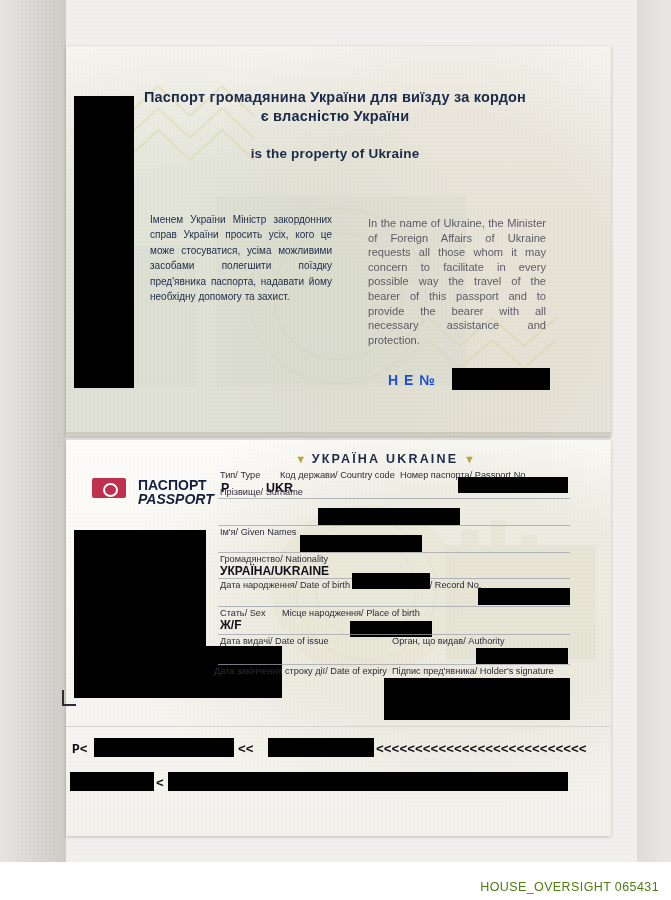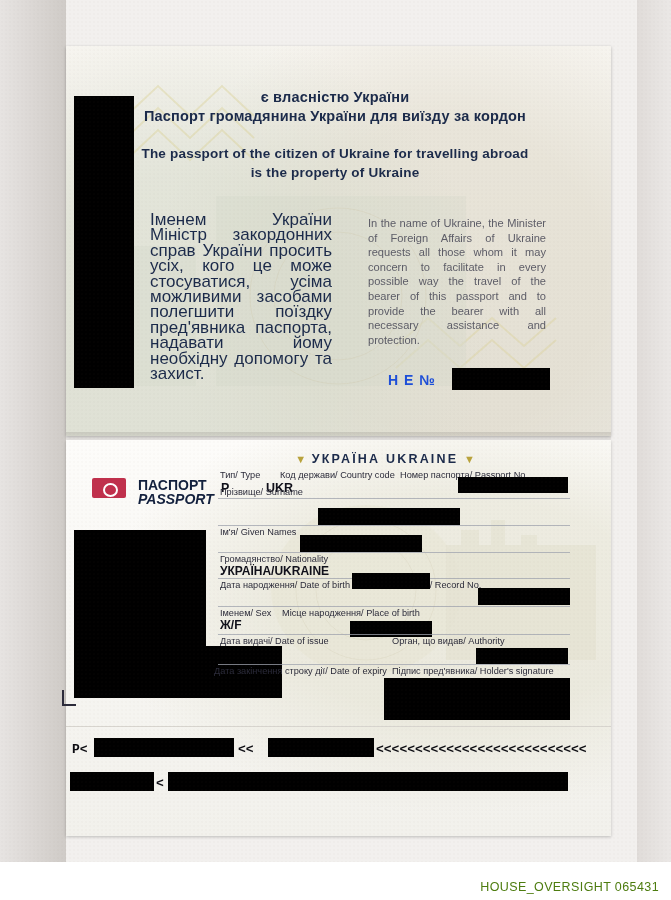--- a/index.html
+++ b/index.html
@@ -60,21 +60,21 @@
 
   
   .t-title{
     position:absolute;text-align:center;color:#1b2a4a;
     font-weight:700;letter-spacing:.2px;
   }
   .t-title.ua{left:120px;top:88px;width:430px;font-size:14.5px;line-height:19px;}
   .t-title.en{left:120px;top:144px;width:430px;font-size:13.5px;line-height:19px;font-weight:600;}
   .col-ua{
     position:absolute;left:150px;top:212px;width:182px;
-    font-size:17px;line-height:15.4px;color:#1b2a4a;text-align:justify;
+    font-size:10px;line-height:15.4px;color:#1b2a4a;text-align:justify;
   }
   .col-en{
     position:absolute;left:368px;top:216px;width:178px;
     font-size:11.1px;line-height:14.6px;color:#4a4a58;text-align:justify;
     opacity:.88;
   }
   .col-ua .indent{text-indent:18px;}
   .col-en .indent{text-indent:18px;}
   .serial{
     position:absolute;left:388px;top:372px;
@@ -164,25 +164,24 @@
         <rect x="60" y="200" width="70" height="140"></rect>
       </g>
       <g stroke="#c9c0a0" stroke-width="1" opacity="0.5" fill="none">
         <circle cx="272" cy="250" r="88"></circle>
         <circle cx="272" cy="250" r="64"></circle>
       </g>
     </svg>
   </div>
 
   <div class="t-title ua">
+    <div>Паспорт громадянина України для виїзду за кордон</div>
     <div>є власністю України</div>
-    <div>Паспорт громадянина України для виїзду за кордон</div>
   </div>
   <div class="t-title en">
-    <div>The passport of the citizen of Ukraine for travelling abroad</div>
     <div>is the property of Ukraine</div>
   </div>
 
   <div class="col-ua">
     <span class="indent">Іменем України Міністр закордонних справ України просить усіх, кого це може стосуватися, усіма можливими засобами полегшити поїздку пред'явника паспорта, надавати йому необхідну допомогу та захист.</span>
   </div>
   <div class="col-en">
     <span class="indent">In the name of Ukraine, the Minister of Foreign Affairs of Ukraine requests all those whom it may concern to facilitate in every possible way the travel of the bearer of this passport and to provide the bearer with all necessary assistance and protection.</span>
   </div>
 
@@ -243,21 +242,21 @@
   <div class="lbl" style="left:220px;top:554px;">Громадянство/ Nationality</div>
   <div class="val" style="left:220px;top:564px;font-size:12px;">УКРАЇНА/UKRAINE</div>
 
   <div class="rule" style="left:218px;top:578px;width:352px;"></div>
   <div class="lbl" style="left:220px;top:580px;">Дата народження/ Date of birth</div>
   <div class="lbl" style="left:392px;top:580px;">Запис №/ Record No.</div>
   <div class="redact" style="left:352px;top:573px;width:78px;height:16px;"></div>
   <div class="redact" style="left:478px;top:588px;width:92px;height:17px;"></div>
 
   <div class="rule" style="left:218px;top:606px;width:352px;"></div>
-  <div class="lbl" style="left:220px;top:608px;">Іменем/ Sex</div>
+  <div class="lbl" style="left:220px;top:608px;">Стать/ Sex</div>
   <div class="lbl" style="left:282px;top:608px;">Місце народження/ Place of birth</div>
   <div class="val" style="left:220px;top:618px;font-size:12px;">Ж/F</div>
   <div class="redact" style="left:350px;top:621px;width:82px;height:16px;"></div>
 
   <div class="rule" style="left:218px;top:634px;width:352px;"></div>
   <div class="lbl" style="left:220px;top:636px;">Дата видачі/ Date of issue</div>
   <div class="lbl" style="left:392px;top:636px;">Орган, що видав/ Authority</div>
   <div class="redact" style="left:206px;top:646px;width:76px;height:52px;"></div>
   <div class="redact" style="left:476px;top:648px;width:92px;height:16px;"></div>
 

